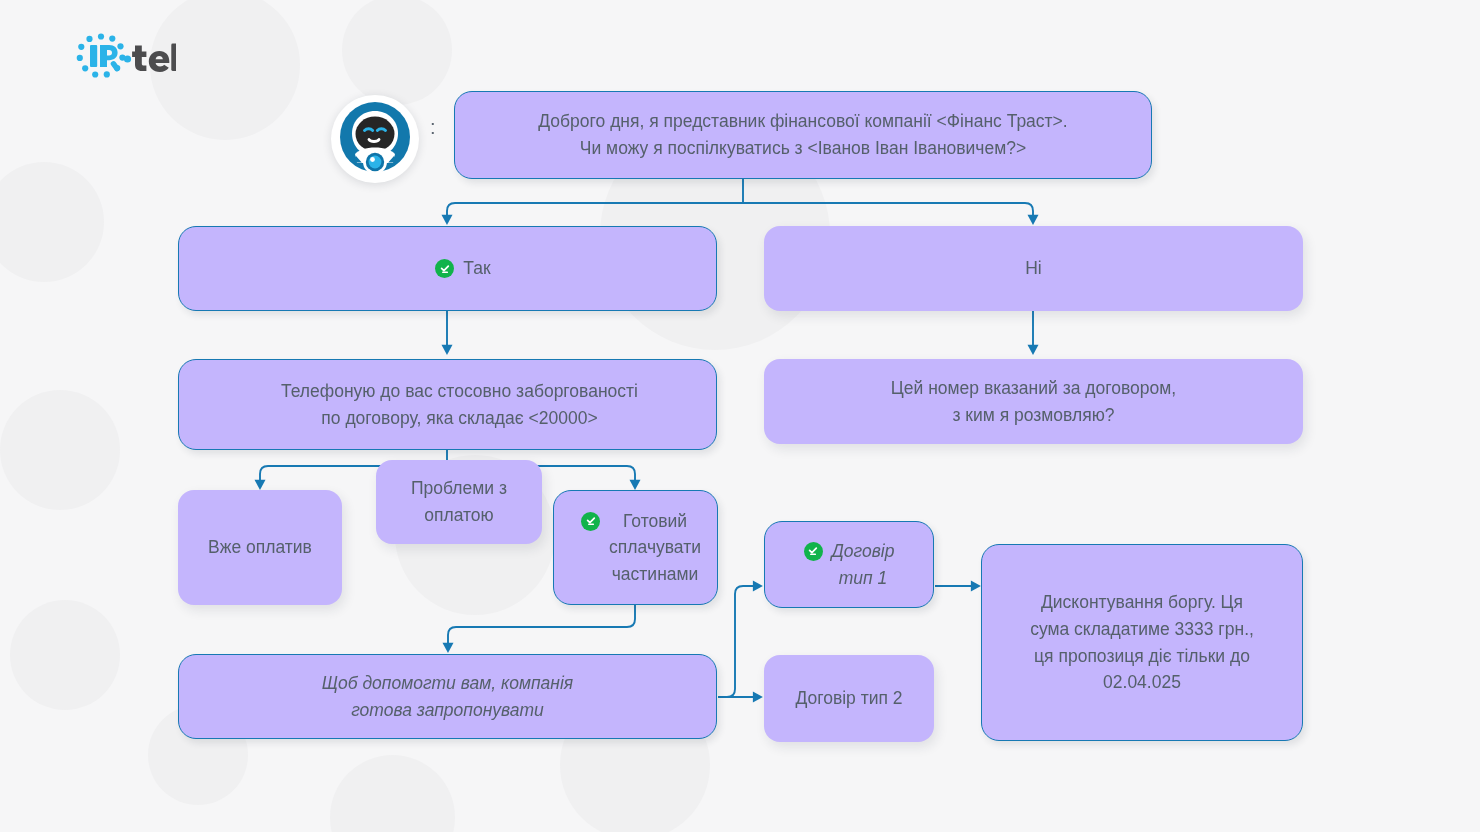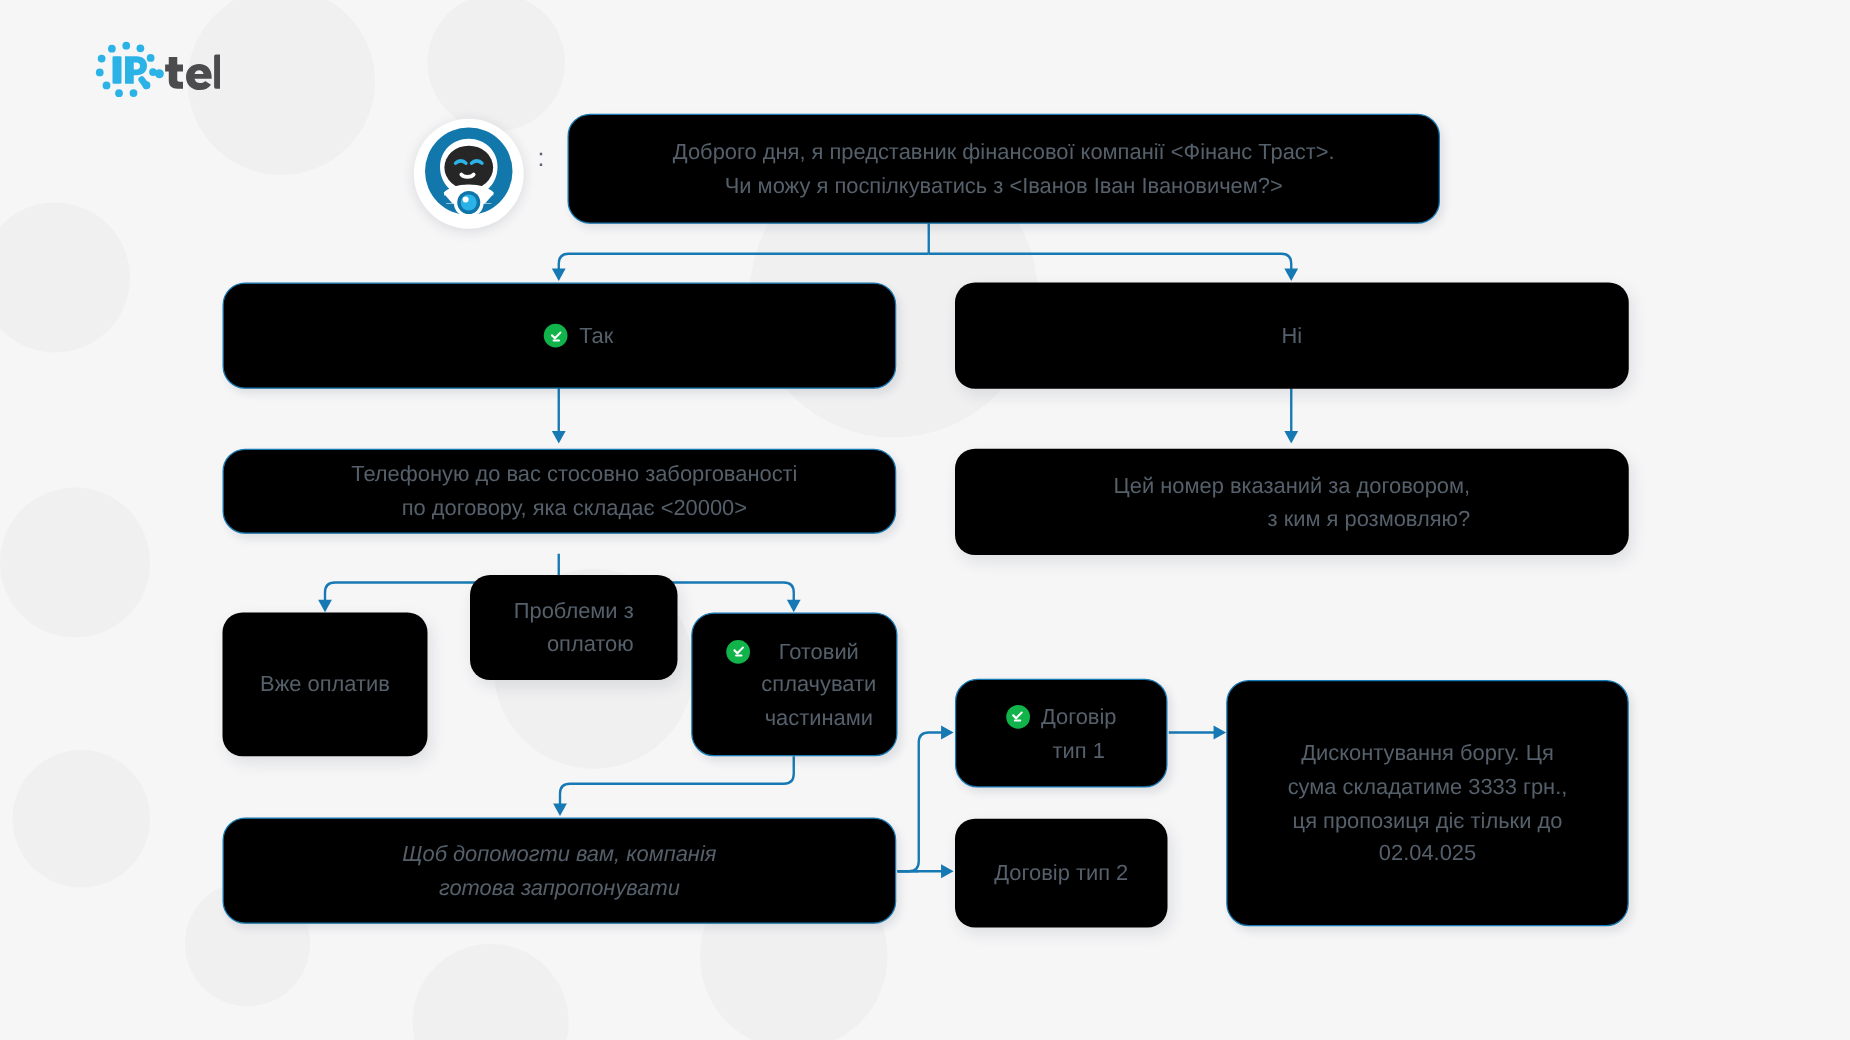--- a/index.html
+++ b/index.html
@@ -38,21 +38,21 @@
   }
   #avatar svg { display:block; }
   #colon {
     position:absolute; left:430px; top:117px; z-index:6;
     font-size:20px; color:#5b6570; line-height:1;
   }
 
   
   .node {
     position:absolute;
-    background:#000000;
+    background:#c4b5fd;
     display:flex;
     align-items:center;
     justify-content:center;
     text-align:center;
     color:#55606b;
     font-size:17.5px;
     line-height:1.52;
     z-index:4;
   }
   .node .label { display:block; padding:0 16px; }
@@ -60,21 +60,20 @@
   .node.bordered {
     border:1.6px solid #1779b3;
     border-radius:18px;
     box-shadow: 3px 4px 7px rgba(25,40,60,0.10);
   }
   
   .node.plain {
     border:none;
     border-radius:16px;
     box-shadow: 3px 5px 12px rgba(25,40,60,0.10);
-    text-align: right;
   }
   .node.withcheck .label { display:flex; align-items:center; gap:9px; justify-content:center; }
 
   
   .check {
     flex: 0 0 auto;
     width:19px; height:19px; border-radius:50%;
     background:#11b34b;
     display:inline-flex; align-items:center; justify-content:center;
     position:relative;
@@ -201,21 +200,21 @@
         </svg>
       </span>
       <span>Так</span>
     </span>
   </div>
 
   <div class="node plain" style="left:764px; top:226px; width:539px; height:85px;">
     <span class="label">Ні</span>
   </div>
 
-  <div class="node bordered" style="left:178px; top:359px; width:539px; height:68px;padding-left:24px;">
+  <div class="node bordered" style="left:178px; top:359px; width:539px; height:91px;padding-left:24px;">
     <span class="label">
       <span>Телефоную до вас стосовно заборгованості</span><br>
       <span>по договору, яка складає &lt;20000&gt;</span>
     </span>
   </div>
 
   <div class="node plain" style="left:764px; top:359px; width:539px; height:85px;">
     <span class="label">
       <span>Цей номер вказаний за договором,</span><br>
       <span>з ким я розмовляю?</span>
@@ -249,21 +248,21 @@
     </span>
   </div>
 
   <div class="node bordered" style="left:178px; top:654px; width:539px; height:85px;font-style:italic;">
     <span class="label">
       <span>Щоб допомогти вам, компанія</span><br>
       <span>готова запропонувати</span>
     </span>
   </div>
 
-  <div class="node bordered checkstack" style="left:764px; top:543px; width:170px; height:87px;">
+  <div class="node bordered checkstack" style="left:764px; top:521px; width:170px; height:87px;font-style:italic;">
     <span class="label">
       <span class="check">
         <svg width="12" height="12" viewBox="0 0 12 12">
           <path d="M2.6 5.3 L4.9 7.6 L9.3 3.1" stroke="#ffffff" stroke-width="1.7" fill="none" stroke-linecap="round" stroke-linejoin="round"></path>
           <rect x="3.1" y="8.6" width="5.9" height="1.5" rx="0.7" fill="#ffffff"></rect>
         </svg>
       </span>
       <span>
         <span>Договір</span><br>
         <span>тип 1</span>

